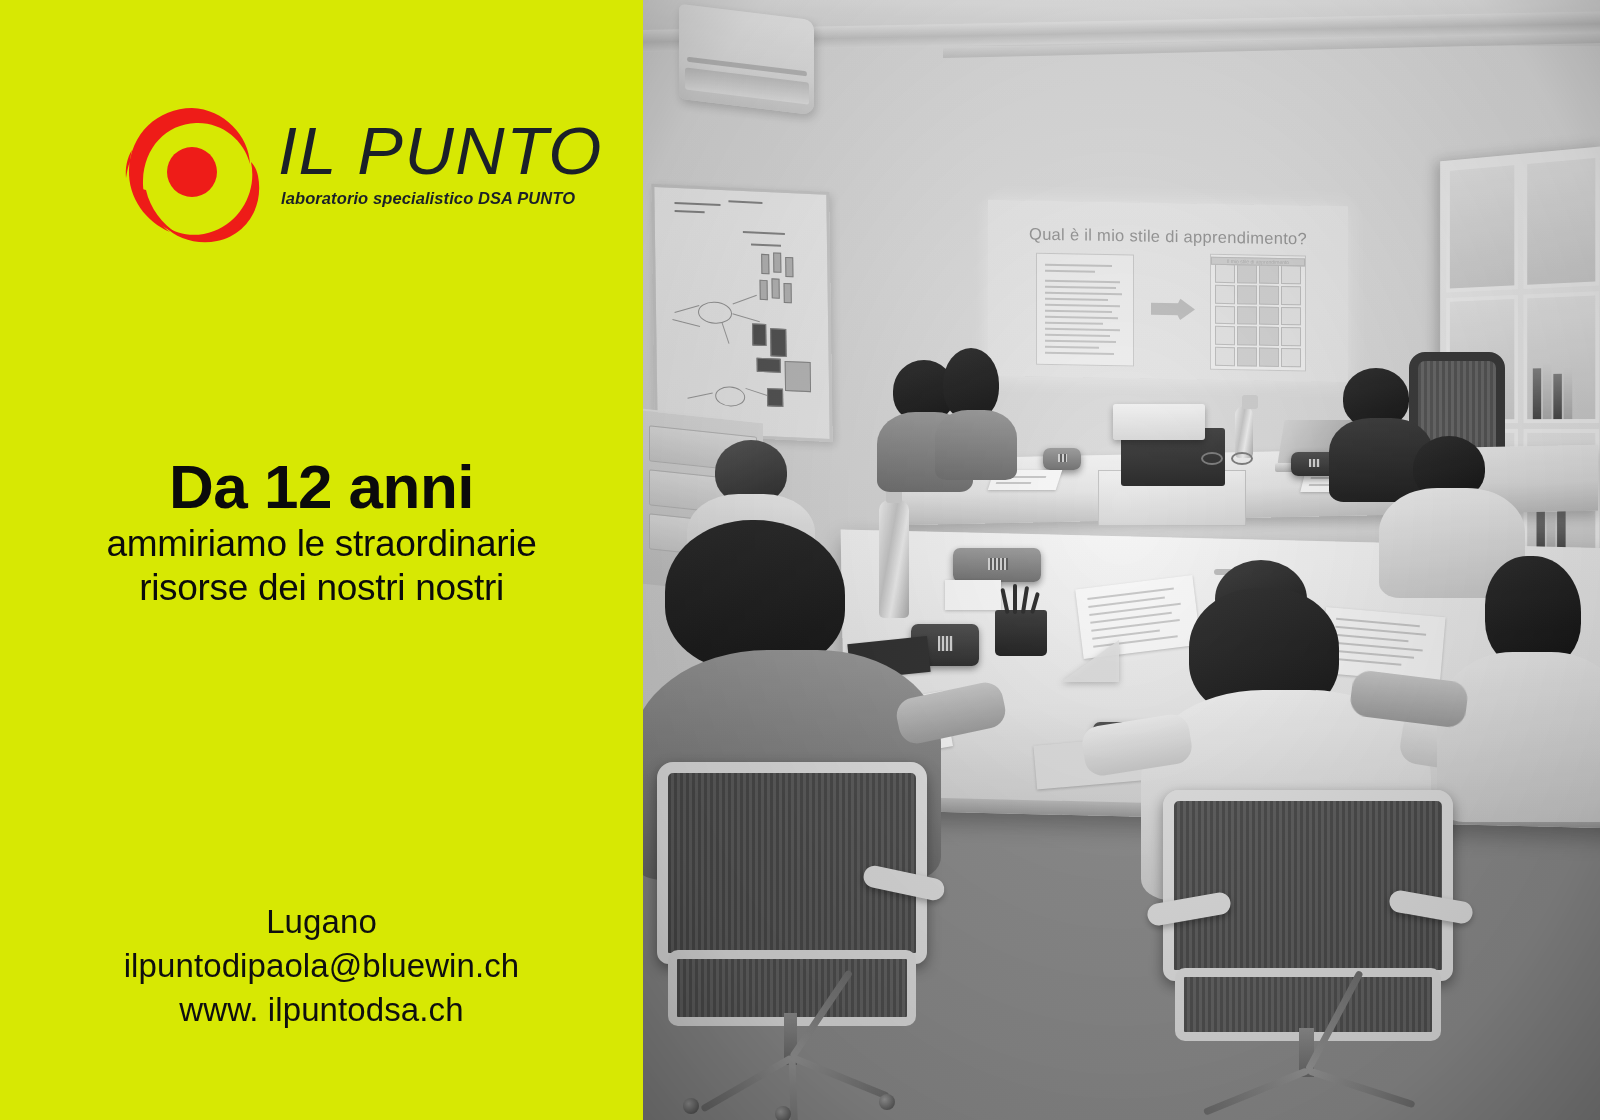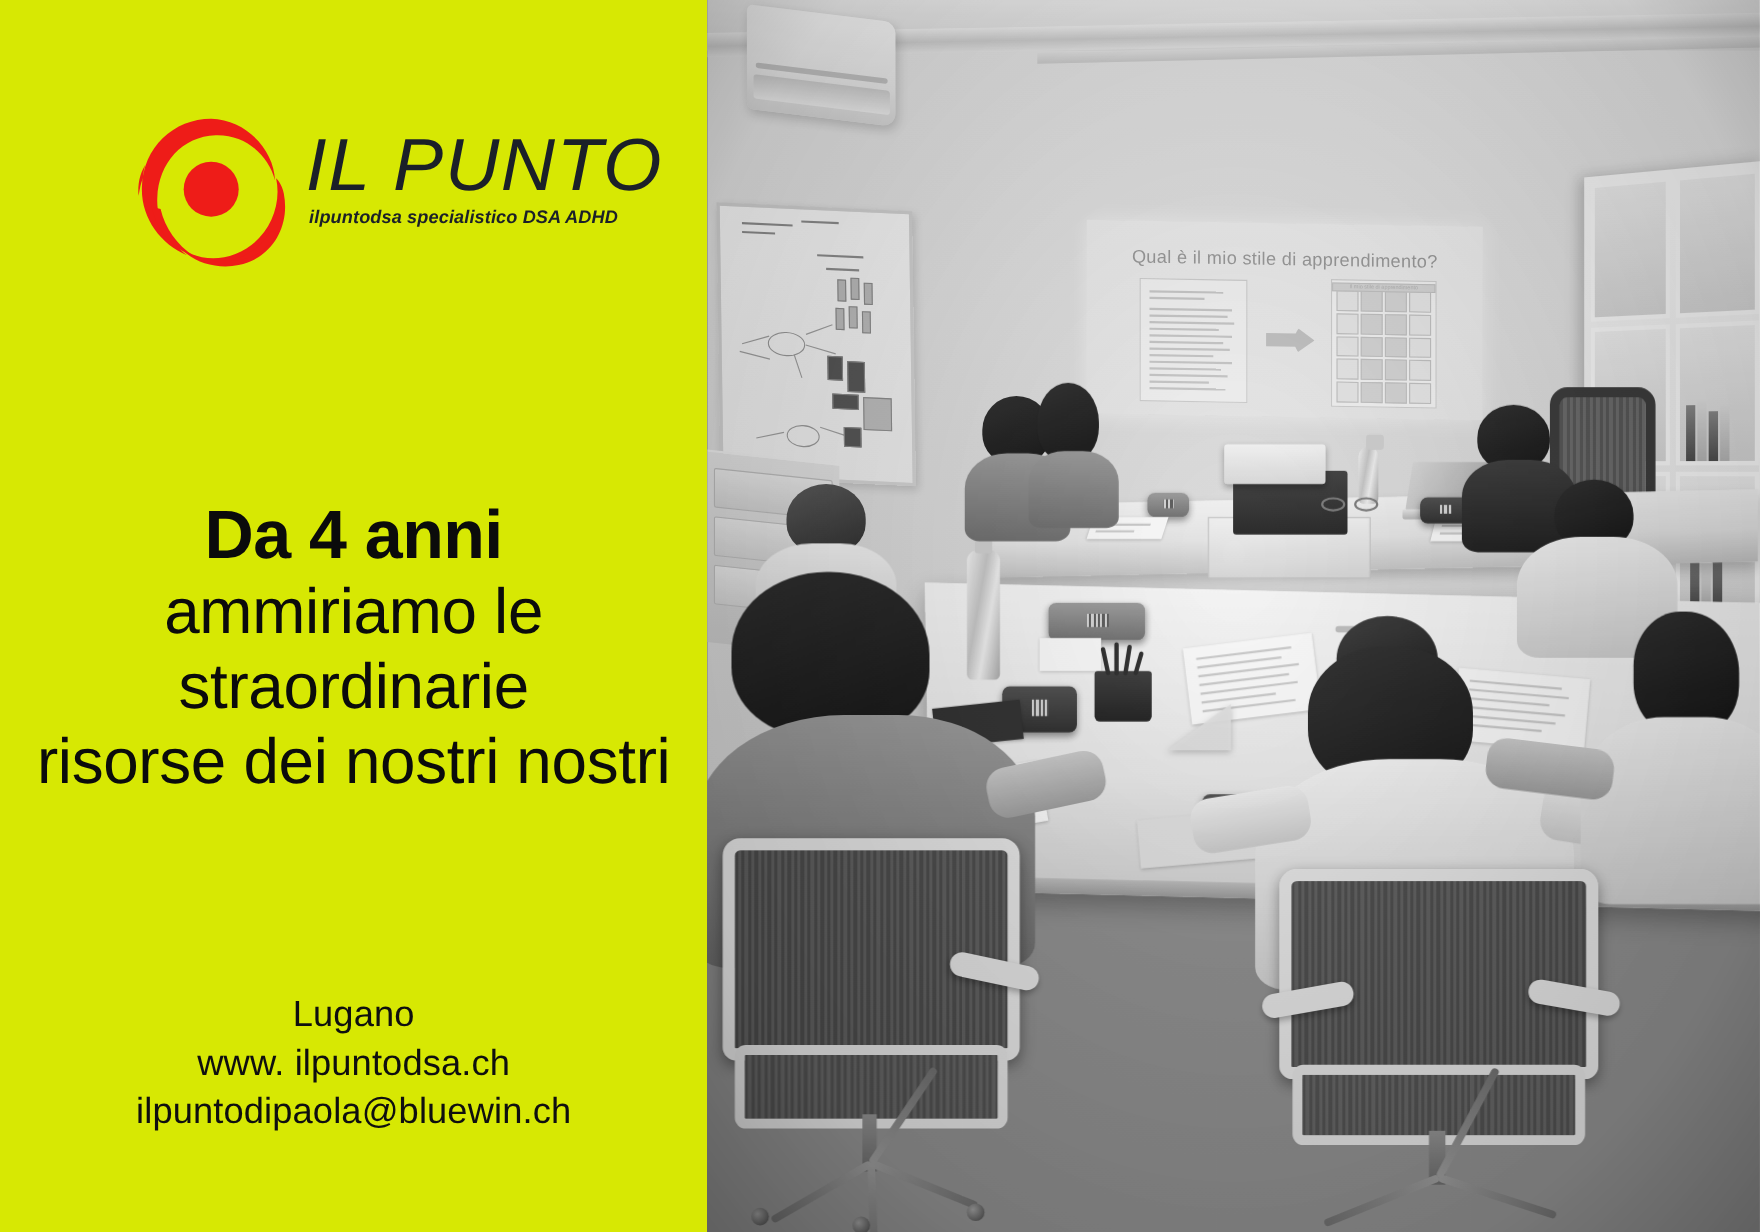--- a/index.html
+++ b/index.html
@@ -90,21 +90,21 @@
     font-family: "Liberation Sans", sans-serif;
     font-weight: bold;
     font-size: 62px;
     line-height: 1.02;
     letter-spacing: -0.5px;
     margin-bottom: 4px;
   }
   .headline-rest {
     font-family: "Liberation Sans", sans-serif;
     font-weight: 300;
-    font-size: 58px;
+    font-size: 37px;
     line-height: 1.18;
     letter-spacing: -0.3px;
   }
   .headline-rest .hl-line { display: block; }
 
   
   .contact {
     position: absolute;
     left: 0;
     top: 900px;
@@ -464,36 +464,36 @@
                      C58 139 80 145 99 141 C129 135 146 106 140 76 C139 70 136 65 133 62 Z"></path>
             <path d="M20 88 C24 110 40 127 60 134 C44 124 32 108 28 90 Z"></path>
             <path d="M12 62 C12 58 13 54 14 50 C9 58 7 68 8 78 C9 72 10 66 12 62 Z"></path>
             <path d="M128 110 C120 124 106 134 90 137 C108 138 126 128 134 112 Z"></path>
             <circle cx="74" cy="72" r="25"></circle>
           </g>
         </svg>
       </div>
       <div class="logo-words">
         <div class="logo-title">IL PUNTO</div>
-        <div class="logo-tagline">ilpuntodsa specialistico DSA ADHD</div>
+        <div class="logo-tagline">laboratorio specialistico DSA PUNTO</div>
       </div>
     </div>
 
     <div class="headline">
-      <div class="headline-lead">Da 4 anni</div>
+      <div class="headline-lead">Da 12 anni</div>
       <div class="headline-rest">
         <span class="hl-line">ammiriamo le straordinarie</span>
         <span class="hl-line">risorse dei nostri nostri</span>
       </div>
     </div>
 
     <div class="contact">
       <span>Lugano</span>
+      <span>ilpuntodipaola@bluewin.ch</span>
       <span>www. ilpuntodsa.ch</span>
-      <span>ilpuntodipaola@bluewin.ch</span>
     </div>
   </div>
 
   <div class="photo">
 
     <div class="wall"></div>
     <div class="ceiling"></div>
     <div class="cornice"></div>
     <div class="cornice2"></div>
 

